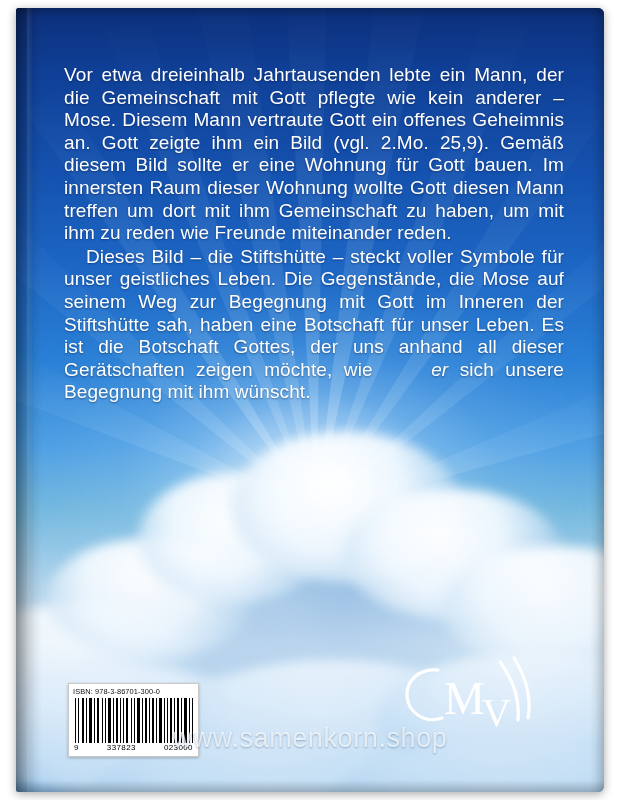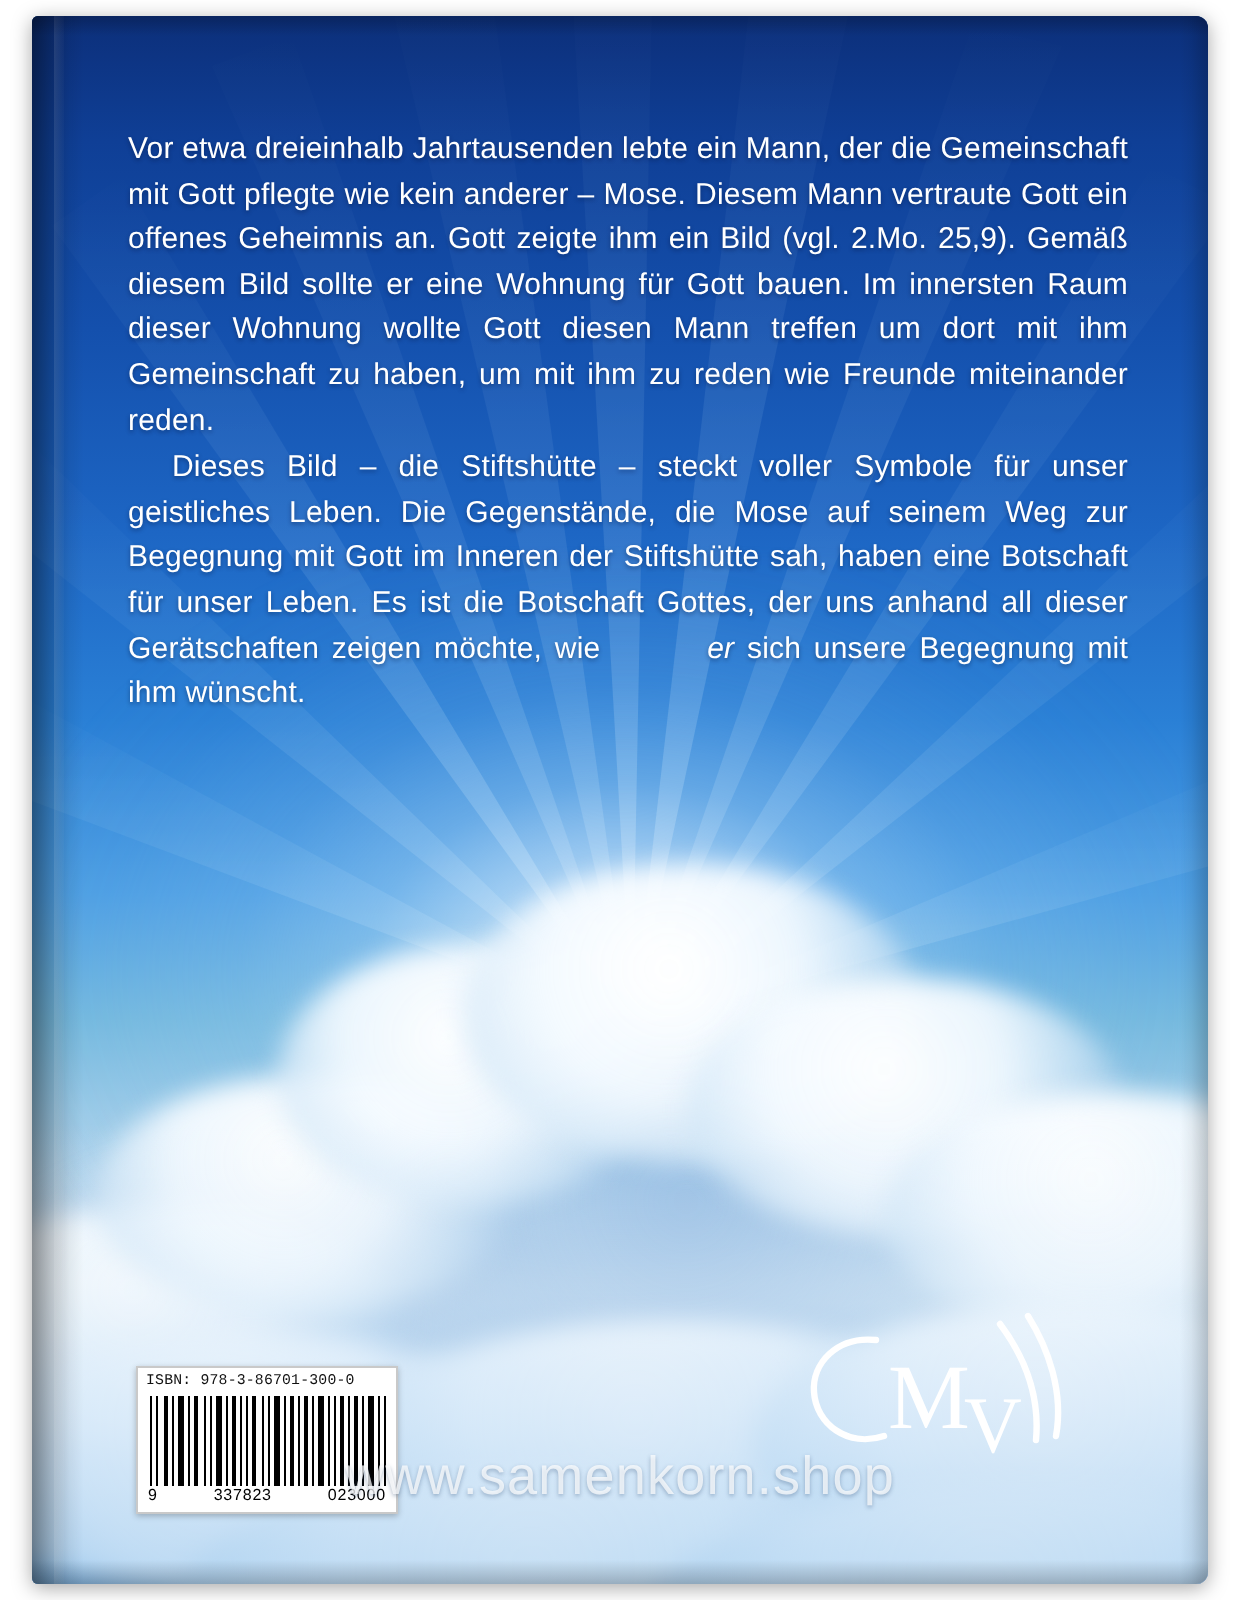--- a/index.html
+++ b/index.html
@@ -169,21 +169,21 @@
       rgba(0,0,0,0.22), rgba(0,0,0,0));
   }
 
   
   .blurb {
     position: absolute;
     left: 48px;
     top: 56px;
     width: 500px;
     color: #ffffff;
-    font-size: 15px;
+    font-size: 19px;
     line-height: 22.6px;
     text-align: justify;
     text-shadow: 0 1px 2px rgba(0,20,60,0.45);
     letter-spacing: 0.1px;
   }
   .blurb p {
     margin: 0;
   }
   .blurb p + p {
     margin-top: 1px;
@@ -206,21 +206,21 @@
     box-shadow: 0 1px 3px rgba(0,0,0,0.25);
     padding: 3px 4px 2px 4px;
     box-sizing: border-box;
   }
   .barcode-label {
     font-size: 7.4px;
     color: #111;
     letter-spacing: 0.1px;
     line-height: 9px;
     white-space: nowrap;
-    font-family: Liberation Mono, monospace;
+    font-family: Liberation Sans, sans-serif;
   }
   .barcode-bars {
     position: relative;
     margin-top: 2px;
     height: 45px;
     width: 100%;
   }
   .barcode-bars i {
     position: absolute;
     top: 0;

